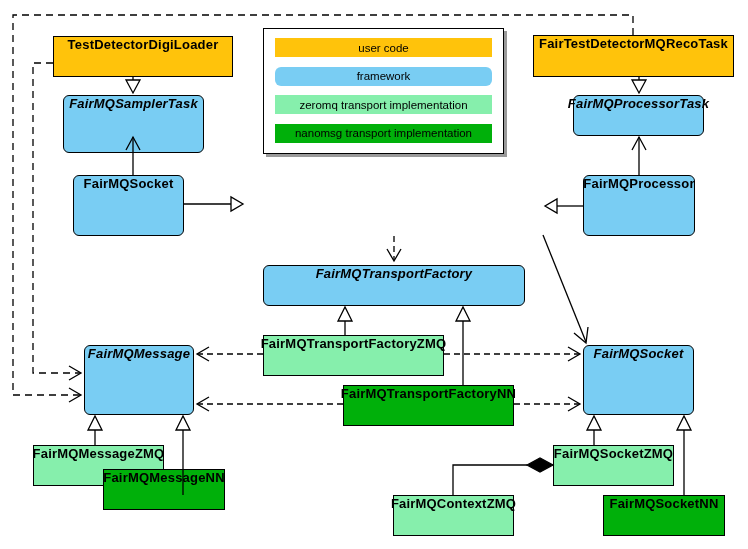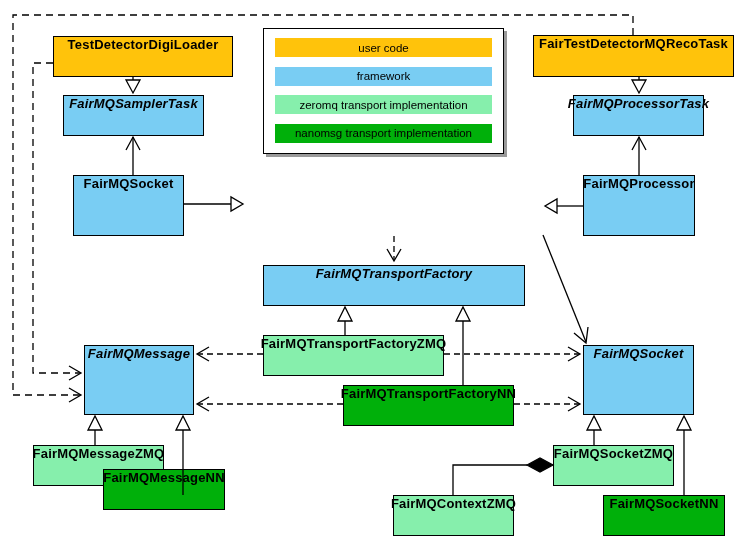--- a/index.html
+++ b/index.html
@@ -9,21 +9,21 @@
   }
   .edges{position:absolute;left:0;top:0;width:748px;height:549px;z-index:2;pointer-events:none;}
   .node{
     position:absolute;box-sizing:border-box;border:1.4px solid #000;
     display:flex;align-items:flex-start;justify-content:center;text-align:center;
     font-size:13px;font-weight:bold;color:#000;letter-spacing:.2px;z-index:1;
     padding:0 17px;
   }
   .node.abstract{font-style:italic;}
   .c-user{background:#FFC30B;}
-  .c-framework{background:#79CDF3;}
+  .c-framework{background:#79CDF3;border-radius:6px;}
   .c-zmq{background:#86efac;}
   .c-nn{background:#00B00A;}
   .legend{
     position:absolute;left:263px;top:28px;width:241px;height:126px;box-sizing:border-box;
     background:#fff;border:1.6px solid #000;z-index:1;
     box-shadow:3px 3px 0 #9a9a9a;
     display:flex;flex-direction:column;justify-content:space-between;
     padding:9px 11px 10px 11px;
   }
   .legend-bar{
@@ -47,21 +47,21 @@
       <span>zeromq transport implementation</span>
     </div>
     <div class="legend-bar c-nn">
       <span>nanomsg transport implementation</span>
     </div>
   </div>
 
   <div class="node c-user" style="left:53px;top:36px;width:180px;height:41px;">
       <span>TestDetectorDigiLoader</span>
     </div>
-  <div class="node c-framework abstract" style="left:63px;top:95px;width:141px;height:41px;">
+  <div class="node c-framework abstract" style="left:63px;top:95px;width:141px;height:58px;">
       <span>FairMQSamplerTask</span>
     </div>
   <div class="node c-framework" style="left:73px;top:175px;width:111px;height:61px;">
       <span>FairMQSocket</span>
     </div>
   <div class="node c-user" style="left:533px;top:35px;width:201px;height:42px;">
       <span>FairTestDetectorMQRecoTask</span>
     </div>
   <div class="node c-framework abstract" style="left:573px;top:95px;width:131px;height:41px;">
       <span>FairMQProcessorTask</span>

